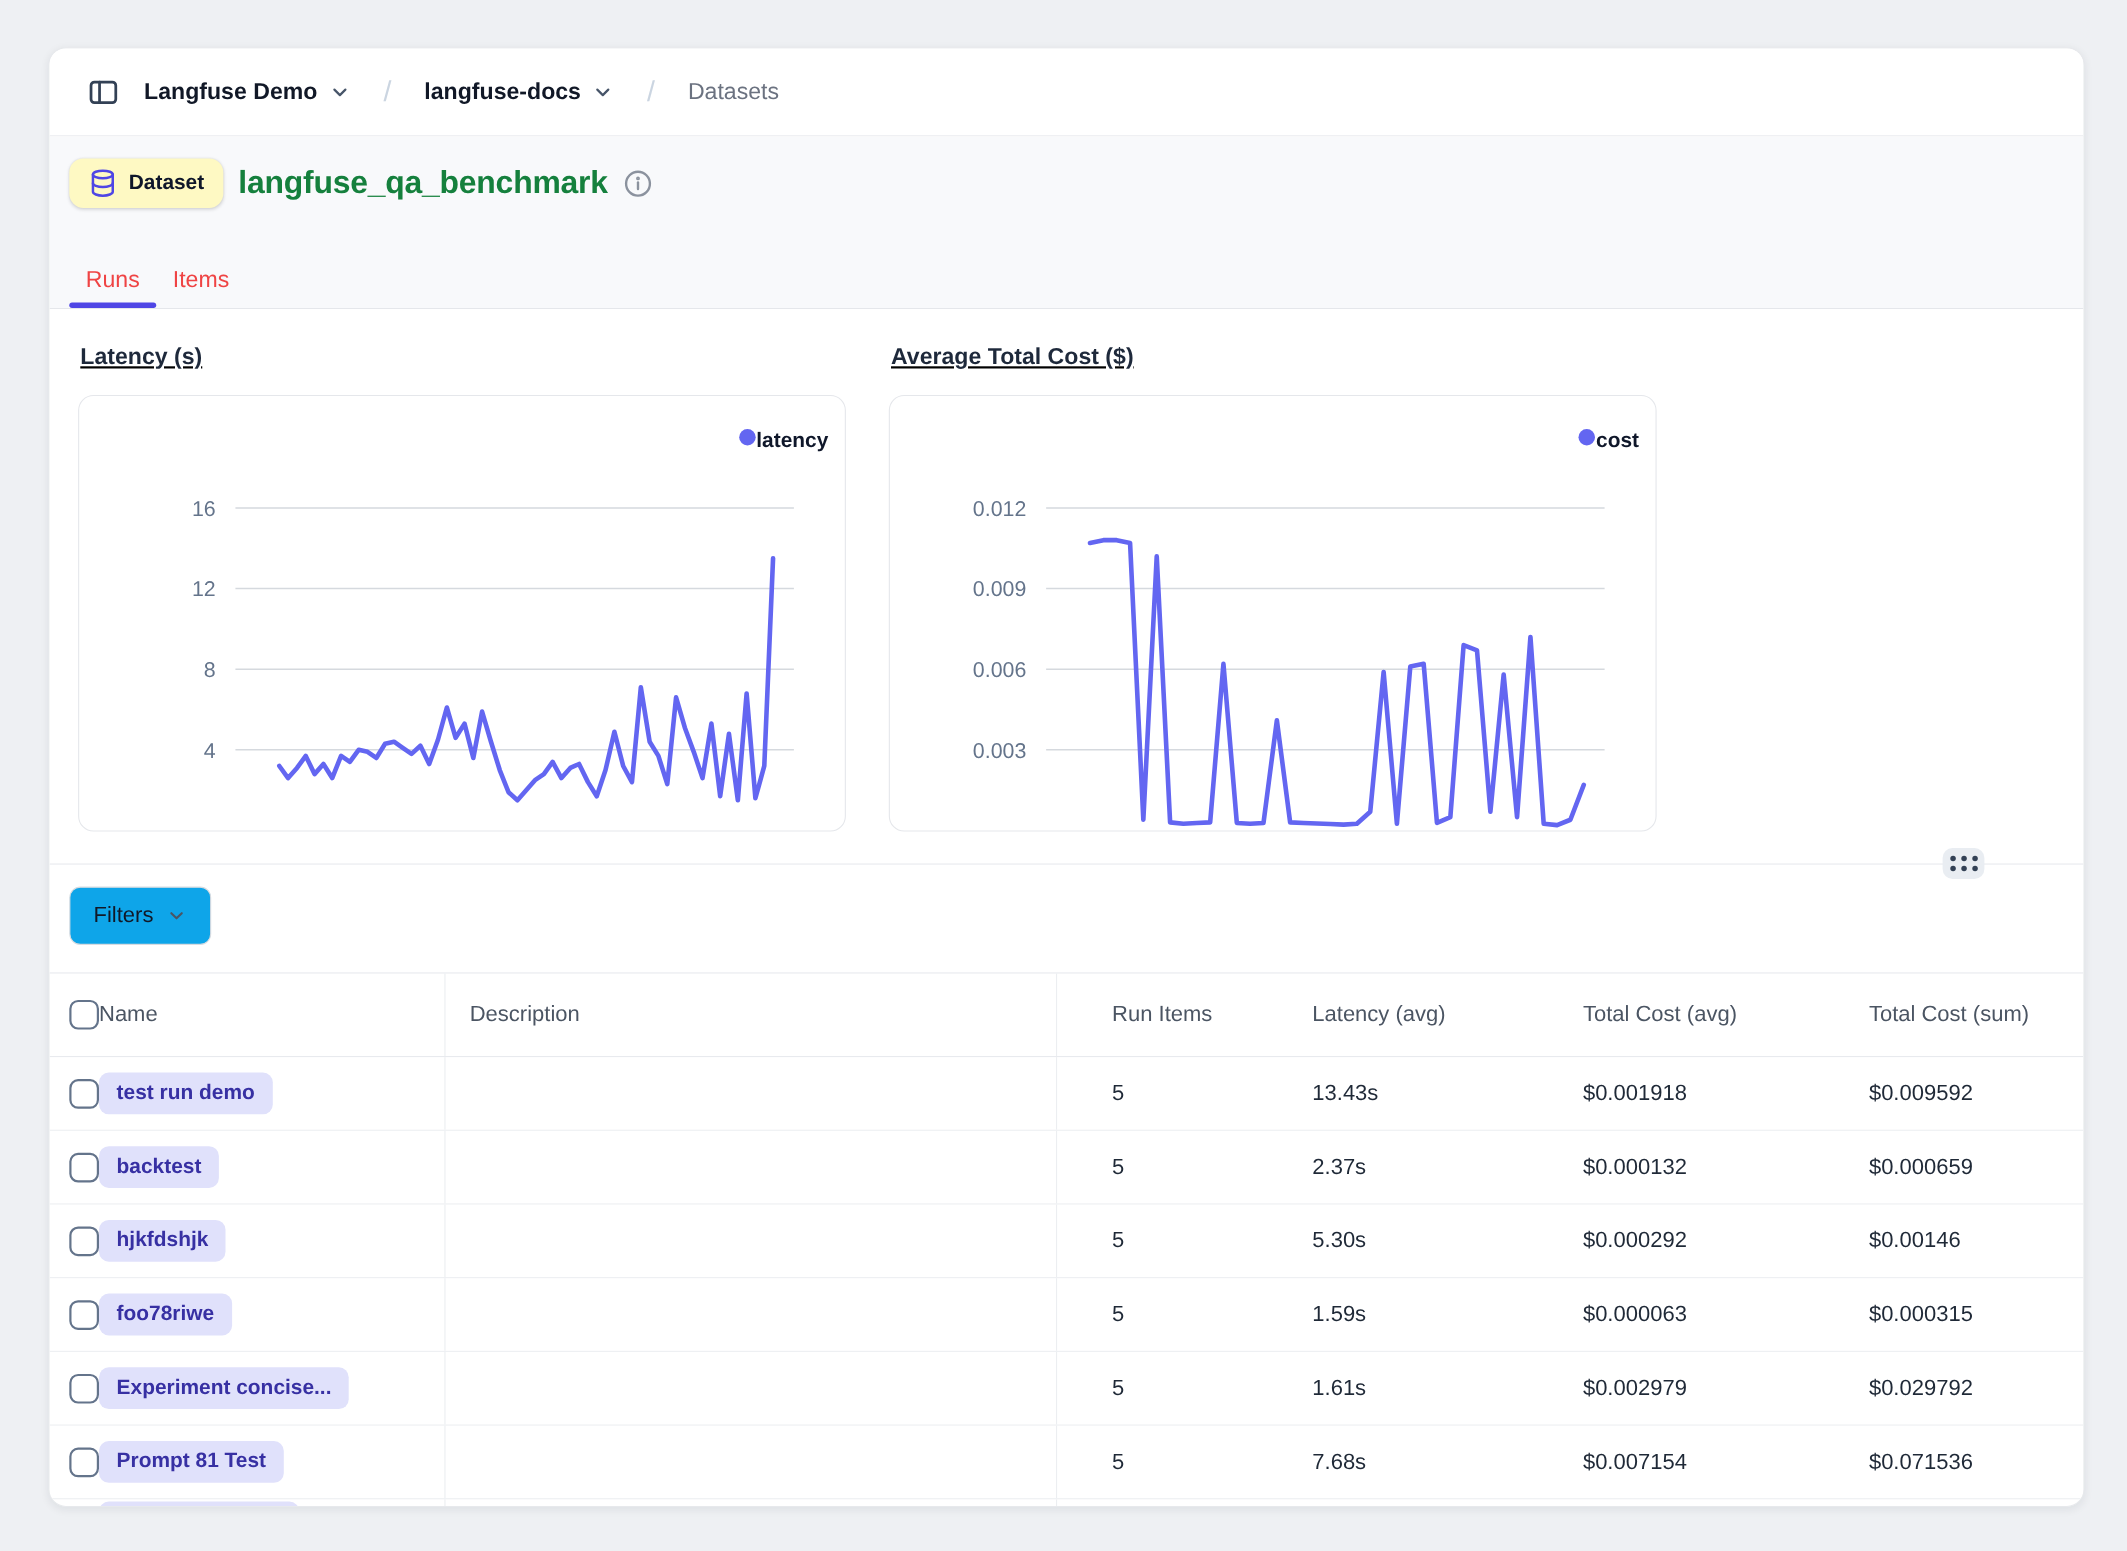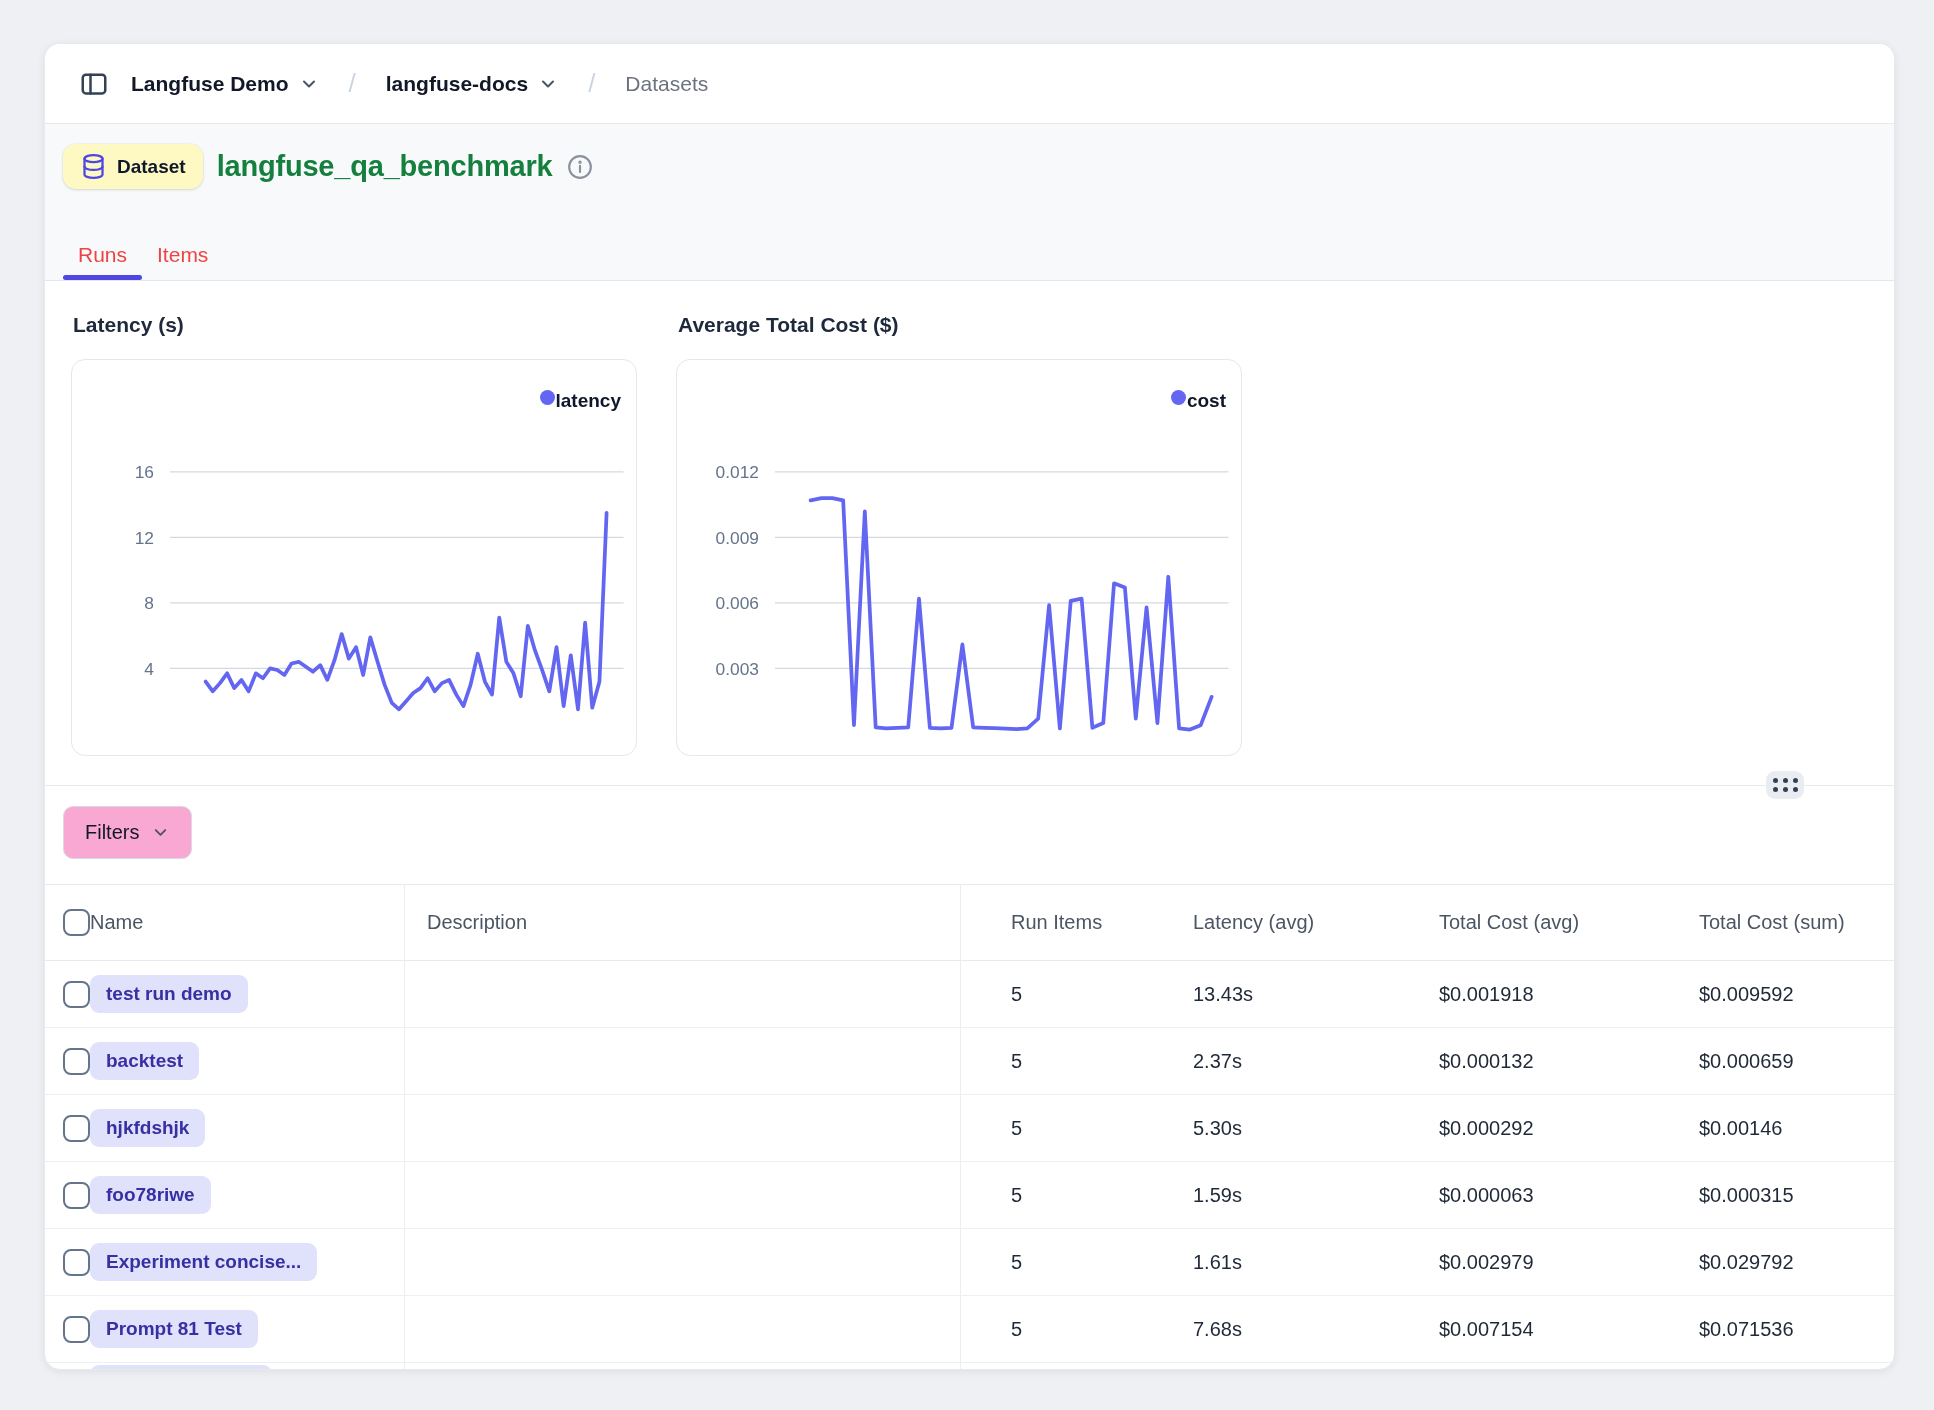--- a/index.html
+++ b/index.html
@@ -20,33 +20,33 @@
   .title-section { height: 157px; background: #f8f9fb; padding: 0 18px; position: relative; border-bottom: 1px solid #e5e7eb; }
   .badge-row { padding-top: 20px; display: flex; align-items: center; gap: 14px; }
   .dataset-badge { display: inline-flex; align-items: center; gap: 10px; background: #fef9c3; border-radius: 13px; padding: 9px 17px; box-shadow: 0 1px 3px rgba(0,0,0,.13), 0 0 0 1px rgba(0,0,0,.02); }
   .dataset-badge span { font-size: 19px; font-weight: 700; color: #0f172a; }
   .page-title { font-size: 29px; font-weight: 700; color: #15803d; letter-spacing: -.2px; }
   .tabs { position: absolute; left: 18px; bottom: 0; display: flex; }
   .tab { font-size: 21px; font-weight: 500; color: #ef4444; padding: 0 15px 13px; position: relative; cursor: pointer; }
   .tab.active::after { content: ""; position: absolute; left: 0; right: 0; bottom: 0; height: 5px; border-radius: 3px; background: #4f46e5; }
   
   .charts-section { height: 505px; padding: 32px 0 0 26px; display: flex; gap: 39px; position: relative; border-bottom: 1px solid #e8eaee; background: #fff; }
-  .chart-block { width: 566px; }
+  .chart-block { width: 698px; text-decoration: underline; }
   .chart-title { font-size: 21px; font-weight: 600; color: #1e293b; margin-left: 2px; }
   .chart-card { margin-top: 22px; height: 397px; border: 1.5px solid #e5e7eb; border-radius: 14px; position: relative; background: #fff; }
   .legend { position: absolute; top: 30px; right: 15px; display: flex; align-items: flex-start; gap: 1px; }
   .legend .dot { width: 15px; height: 15px; border-radius: 50%; background: #6366f1; }
   .legend .lbl { font-size: 19px; font-weight: 600; color: #0f172a; }
   svg.plot { position: absolute; inset: 0; width: 100%; height: 100%; overflow: visible; }
   .grip { position: absolute; right: 90px; bottom: -14px; width: 38px; height: 28px; background: #e9edf2; border-radius: 9px;
           display: grid; grid-template-columns: repeat(3, 5px); grid-template-rows: repeat(2, 5px); gap: 4px 5px; place-content: center; cursor: row-resize; }
   .grip i { width: 5px; height: 5px; border-radius: 50%; background: #334155; }
   
   .filters-row { padding: 20px 18px; height: 98px; background: #fff; }
-  .filters-btn { display: inline-flex; align-items: center; gap: 12px; padding: 14px 21px; background: #f9a8d4; border: 1px solid #d7dbe0; border-radius: 10px; cursor: pointer; }
+  .filters-btn { display: inline-flex; align-items: center; gap: 12px; padding: 14px 21px; background: #0ea5e9; border: 1px solid #d7dbe0; border-radius: 10px; cursor: pointer; }
   .filters-btn span { font-size: 20px; font-weight: 500; color: #111827; }
   
   .tbl-header, .tbl-row { display: grid; grid-template-columns: 360px 556px 182px 246px 260px 1fr; align-items: center; }
   .tbl-header { height: 77px; border-top: 1px solid #e8eaee; border-bottom: 1px solid #e8eaee; font-size: 20px; font-weight: 500; color: #4b5563; }
   .tbl-row { height: 67px; border-bottom: 1px solid #edeff2; font-size: 20px; color: #1f2937; }
   .cell-name { display: flex; align-items: center; padding-left: 18px; height: 100%; border-right: 1px solid #eceef1; }
   .cell-desc { height: 100%; padding-left: 22px; display: flex; align-items: center; border-right: 1px solid #eceef1; }
   .cell-num { padding-left: 50px; }
   .checkbox { width: 27px; height: 27px; flex: none; border: 2px solid #64748b; border-radius: 8px; background: #fff; cursor: pointer; }
   .name-badge { background: #e0e1fb; color: #3730a3; font-weight: 700; font-size: 19px; padding: 8px 16px; border-radius: 9px; white-space: nowrap; cursor: pointer; }

